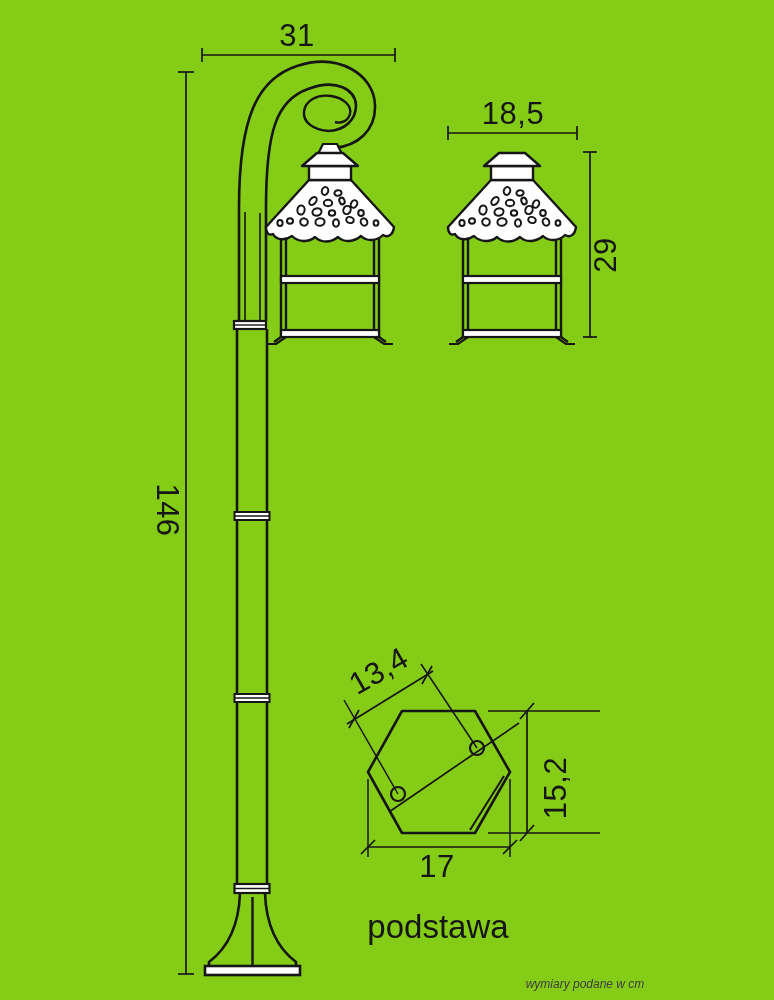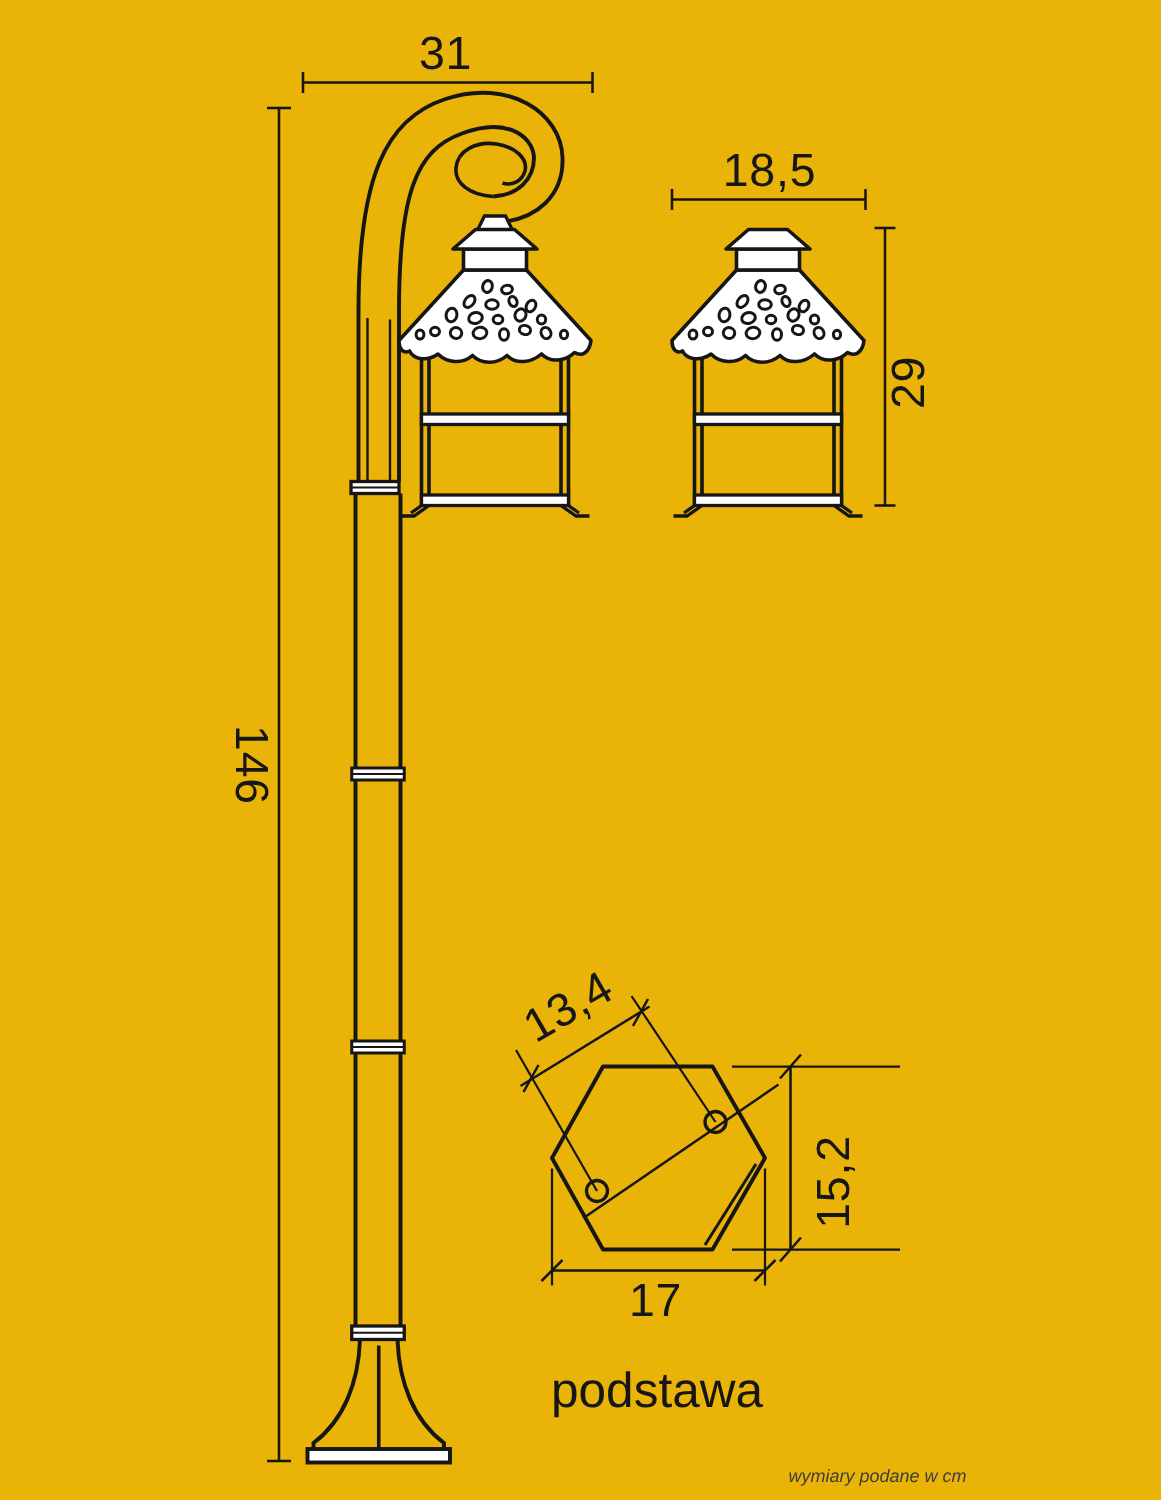--- a/index.html
+++ b/index.html
@@ -1,16 +1,16 @@
 <!DOCTYPE html>
 <html><head>
 <meta charset="utf-8">
 <style>
   html,body{margin:0;padding:0;background:#ffffff;}
-  .page{position:relative;width:774px;height:1000px;background:#eab308;overflow:hidden;
+  .page{position:relative;width:774px;height:1000px;background:#84cc16;overflow:hidden;
         font-family:"Liberation Sans", sans-serif;}
   svg{display:block}
   text{font-family:"Liberation Sans", sans-serif;fill:#161616;}
   .dimtxt{font-size:31px;letter-spacing:0.5px;}
   .caption{font-size:33px;}
   .note{font-size:12px;font-style:italic;fill:#3d3d3d;}
 </style>
 </head>
 <body>
 

